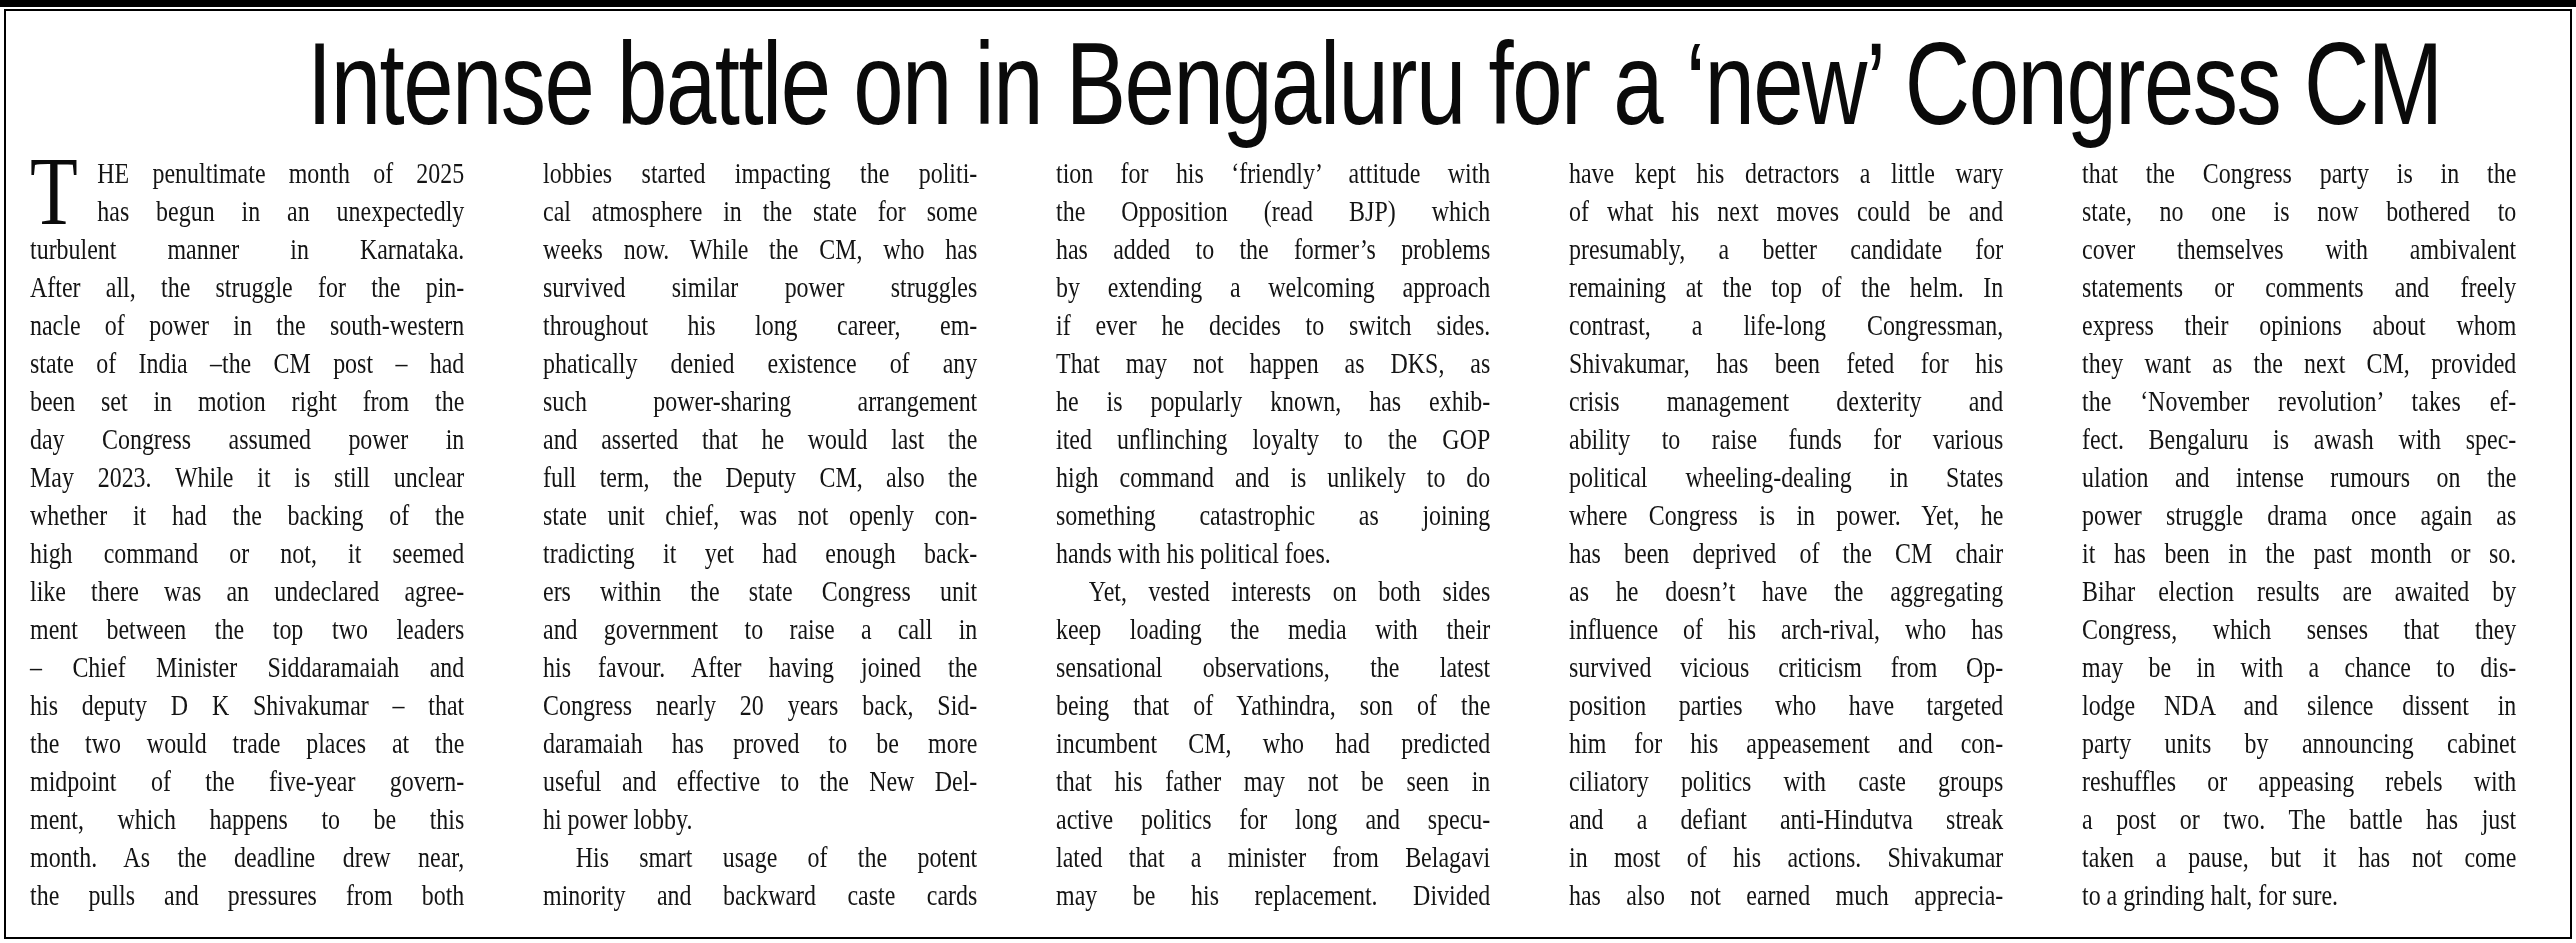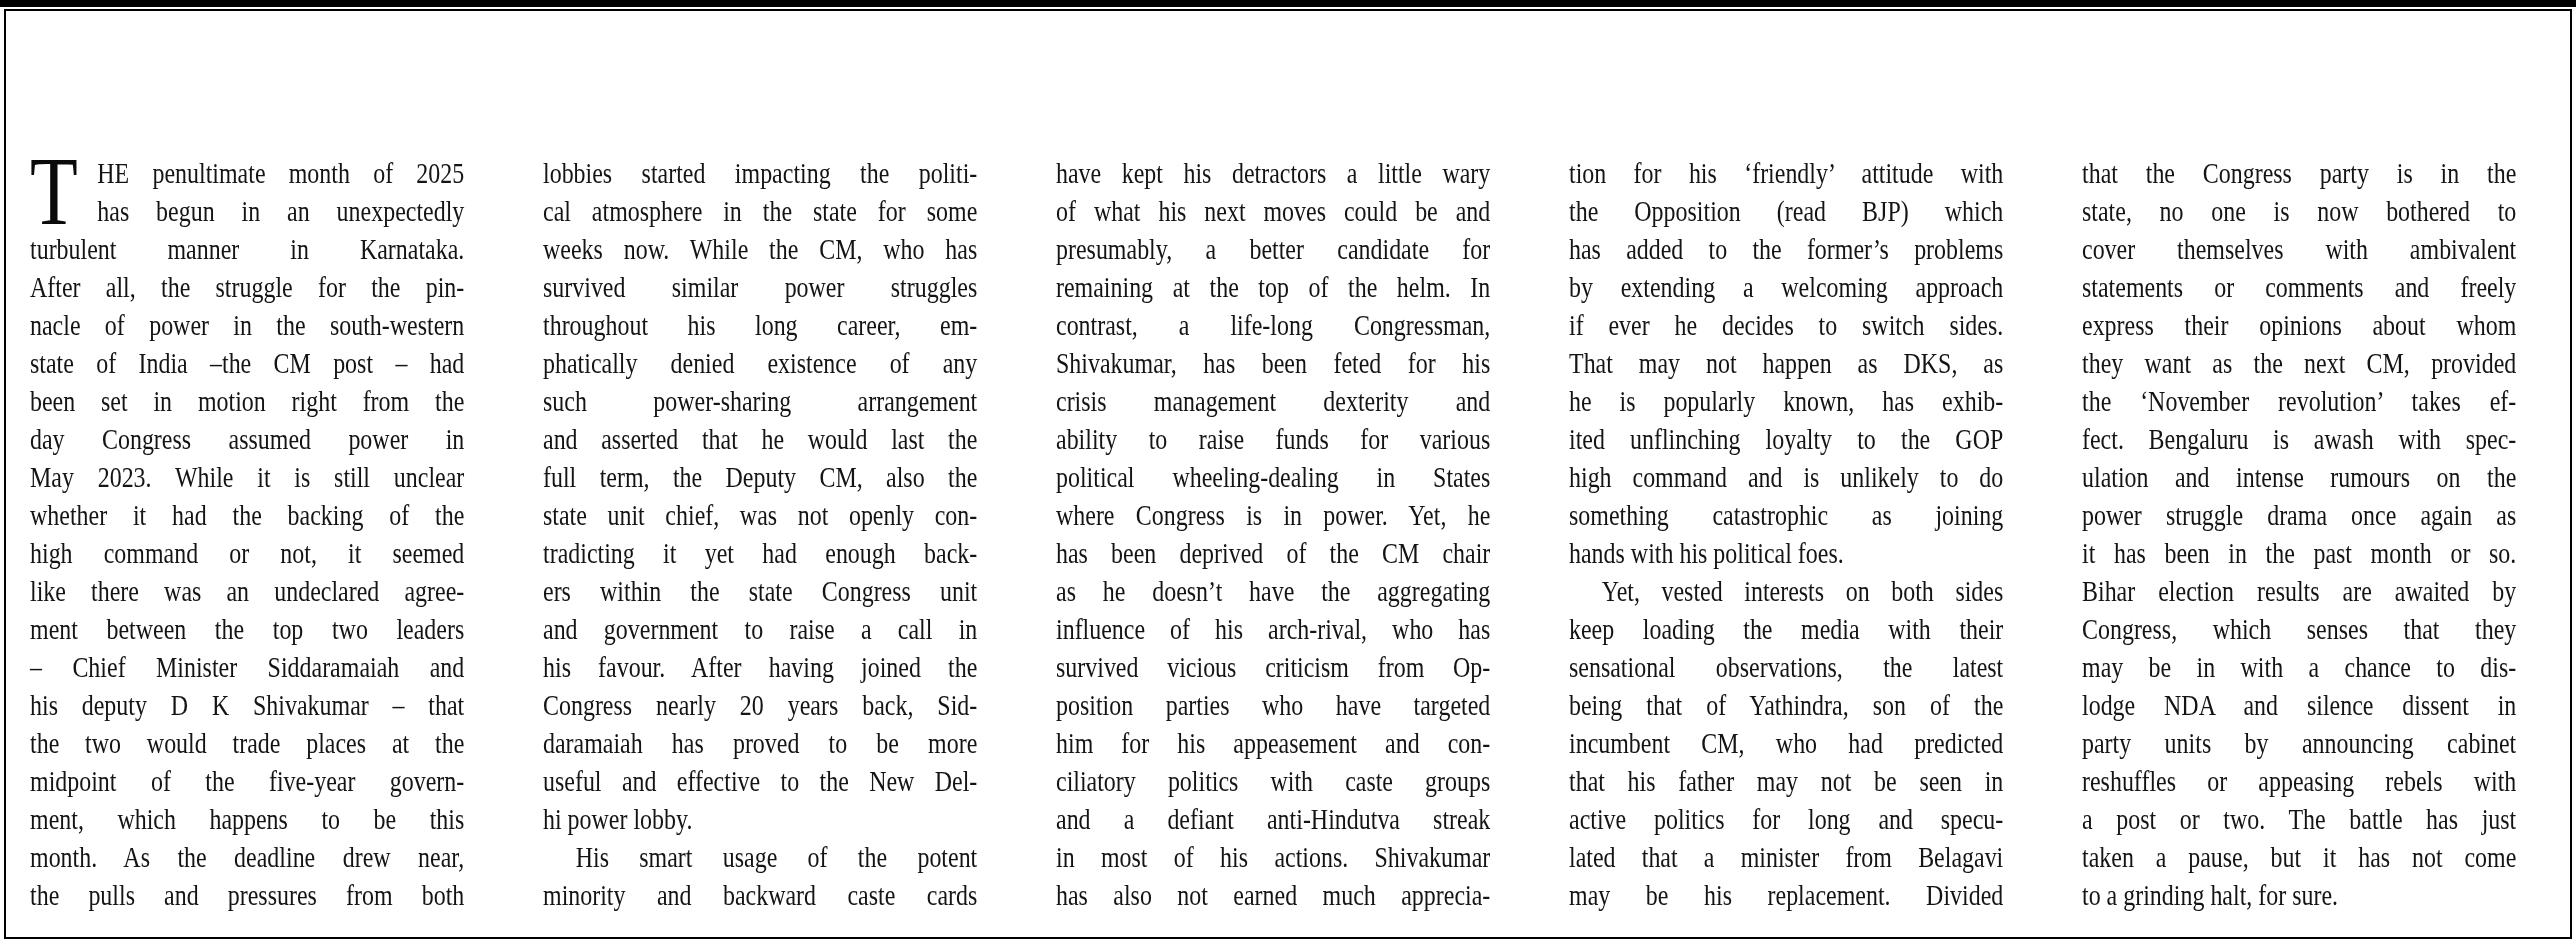--- a/index.html
+++ b/index.html
@@ -83,20 +83,23 @@
     font-weight: normal;
     color: #0a0a0a;
   }
 </style>
 </head>
 <body>
 
 <div class="topbar"></div>
 
 <div class="page">
+  <h1 class="headline">
+    <span class="headline-inner">Intense battle on in Bengaluru for a ‘new’ Congress CM</span>
+  </h1>
 
   <div class="article-body">
     <div class="col">
       <div class="col-inner">
         <span class="dropcap">T</span>
       <div class="line">HE penultimate month of 2025</div>
           <div class="line">has begun in an unexpectedly</div>
           <div class="line">turbulent manner in Karnataka.</div>
           <div class="line">After all, the struggle for the pin-</div>
           <div class="line">nacle of power in the south-western</div>
@@ -136,20 +139,44 @@
           <div class="line">Congress nearly 20 years back, Sid-</div>
           <div class="line">daramaiah has proved to be more</div>
           <div class="line">useful and effective to the New Del-</div>
           <div class="line end">hi power lobby.</div>
           <div class="line indent">His smart usage of the potent</div>
           <div class="line">minority and backward caste cards</div>
         </div>
     </div>
     <div class="col">
       <div class="col-inner">
+          <div class="line">tion for his ‘friendly’ attitude with</div>
+          <div class="line">the Opposition (read BJP) which</div>
+          <div class="line">has added to the former’s problems</div>
+          <div class="line">by extending a welcoming approach</div>
+          <div class="line">if ever he decides to switch sides.</div>
+          <div class="line">That may not happen as DKS, as</div>
+          <div class="line">he is popularly known, has exhib-</div>
+          <div class="line">ited unflinching loyalty to the GOP</div>
+          <div class="line">high command and is unlikely to do</div>
+          <div class="line">something catastrophic as joining</div>
+          <div class="line end">hands with his political foes.</div>
+          <div class="line indent">Yet, vested interests on both sides</div>
+          <div class="line">keep loading the media with their</div>
+          <div class="line">sensational observations, the latest</div>
+          <div class="line">being that of Yathindra, son of the</div>
+          <div class="line">incumbent CM, who had predicted</div>
+          <div class="line">that his father may not be seen in</div>
+          <div class="line">active politics for long and specu-</div>
+          <div class="line">lated that a minister from Belagavi</div>
+          <div class="line">may be his replacement. Divided</div>
+        </div>
+    </div>
+    <div class="col">
+      <div class="col-inner">
           <div class="line">have kept his detractors a little wary</div>
           <div class="line">of what his next moves could be and</div>
           <div class="line">presumably, a better candidate for</div>
           <div class="line">remaining at the top of the helm. In</div>
           <div class="line">contrast, a life-long Congressman,</div>
           <div class="line">Shivakumar, has been feted for his</div>
           <div class="line">crisis management dexterity and</div>
           <div class="line">ability to raise funds for various</div>
           <div class="line">political wheeling-dealing in States</div>
           <div class="line">where Congress is in power. Yet, he</div>
@@ -160,44 +187,20 @@
           <div class="line">position parties who have targeted</div>
           <div class="line">him for his appeasement and con-</div>
           <div class="line">ciliatory politics with caste groups</div>
           <div class="line">and a defiant anti-Hindutva streak</div>
           <div class="line">in most of his actions. Shivakumar</div>
           <div class="line">has also not earned much apprecia-</div>
         </div>
     </div>
     <div class="col">
       <div class="col-inner">
-          <div class="line">tion for his ‘friendly’ attitude with</div>
-          <div class="line">the Opposition (read BJP) which</div>
-          <div class="line">has added to the former’s problems</div>
-          <div class="line">by extending a welcoming approach</div>
-          <div class="line">if ever he decides to switch sides.</div>
-          <div class="line">That may not happen as DKS, as</div>
-          <div class="line">he is popularly known, has exhib-</div>
-          <div class="line">ited unflinching loyalty to the GOP</div>
-          <div class="line">high command and is unlikely to do</div>
-          <div class="line">something catastrophic as joining</div>
-          <div class="line end">hands with his political foes.</div>
-          <div class="line indent">Yet, vested interests on both sides</div>
-          <div class="line">keep loading the media with their</div>
-          <div class="line">sensational observations, the latest</div>
-          <div class="line">being that of Yathindra, son of the</div>
-          <div class="line">incumbent CM, who had predicted</div>
-          <div class="line">that his father may not be seen in</div>
-          <div class="line">active politics for long and specu-</div>
-          <div class="line">lated that a minister from Belagavi</div>
-          <div class="line">may be his replacement. Divided</div>
-        </div>
-    </div>
-    <div class="col">
-      <div class="col-inner">
           <div class="line">that the Congress party is in the</div>
           <div class="line">state, no one is now bothered to</div>
           <div class="line">cover themselves with ambivalent</div>
           <div class="line">statements or comments and freely</div>
           <div class="line">express their opinions about whom</div>
           <div class="line">they want as the next CM, provided</div>
           <div class="line">the ‘November revolution’ takes ef-</div>
           <div class="line">fect. Bengaluru is awash with spec-</div>
           <div class="line">ulation and intense rumours on the</div>
           <div class="line">power struggle drama once again as</div>

